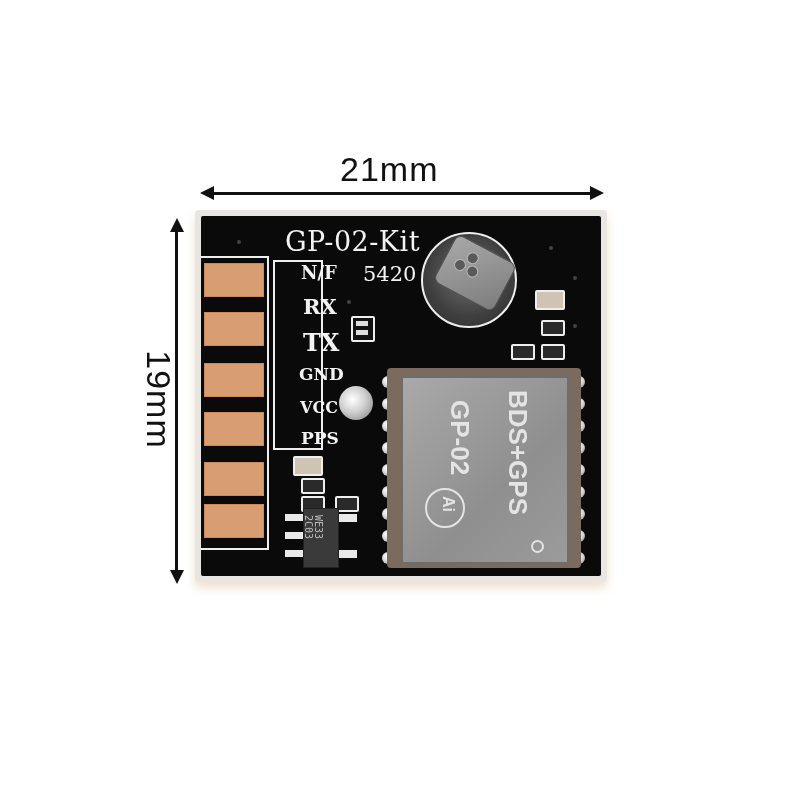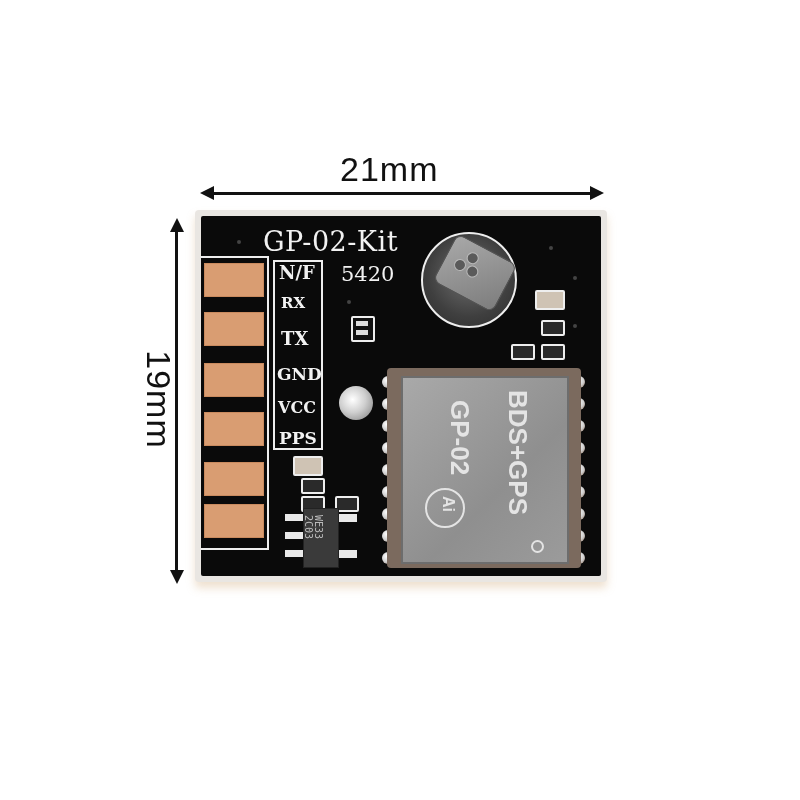--- a/index.html
+++ b/index.html
@@ -11,21 +11,21 @@
   .hline { height: 3px; background: #111; }
   .vline { width: 3px; background: #111; }
   .arrow-l { width: 0; height: 0; border-top: 7px solid transparent; border-bottom: 7px solid transparent; border-right: 14px solid #111; }
   .arrow-r { width: 0; height: 0; border-top: 7px solid transparent; border-bottom: 7px solid transparent; border-left: 14px solid #111; }
   .arrow-u { width: 0; height: 0; border-left: 7px solid transparent; border-right: 7px solid transparent; border-bottom: 14px solid #111; }
   .arrow-d { width: 0; height: 0; border-left: 7px solid transparent; border-right: 7px solid transparent; border-top: 14px solid #111; }
 
   
   .pcb-edge { background: #e9e6e2; border-radius: 4px; box-shadow: 0 6px 8px rgba(210,170,120,0.35); }
   .pcb { background: #0a0a0a; border-radius: 2px; }
-  .silk { color: #f2f2f2; font-family: "DejaVu Serif", serif; font-weight: bold; }
+  .silk { color: #f2f2f2; font-family: "DejaVu Serif", serif; font-weight: bold; margin-left: 22px; }
   .silk-mono { color: #f2f2f2; font-family: "DejaVu Sans Mono", monospace; }
   .pad { background: #d99d72; border: 1px solid #c98a5e; }
   .silk-box { border: 2px solid #eeeeee; }
   .smd { background: #d8d4cc; border: 2px solid #eee; border-radius: 2px; }
   .smd-dark { background: #2a2a2a; }
   .via { width: 4px; height: 4px; border-radius: 50%; background: #444; }
 
   
   .shield { background: linear-gradient(135deg, #a9a9a9 0%, #8f8f8f 60%, #9b9b9b 100%); border: 2px solid #6d6d6d; }
   .castel { width: 12px; height: 12px; border-radius: 50%; background: radial-gradient(circle at 40% 35%, #ffffff 0%, #cfcfcf 55%, #8a6a55 100%); }
@@ -62,22 +62,22 @@
 
   <div class="abs pad" style="left:3px; top:47px; width:58px; height:32px;"></div>
   <div class="abs pad" style="left:3px; top:96px; width:58px; height:32px;"></div>
   <div class="abs pad" style="left:3px; top:147px; width:58px; height:32px;"></div>
   <div class="abs pad" style="left:3px; top:196px; width:58px; height:32px;"></div>
   <div class="abs pad" style="left:3px; top:246px; width:58px; height:32px;"></div>
   <div class="abs pad" style="left:3px; top:288px; width:58px; height:32px;"></div>
 
   <div class="abs silk-box" style="left:72px; top:44px; width:46px; height:186px;"></div>
   <div class="abs silk" style="left:78px; top:46px; font-size:18px;">N/F</div>
-  <div class="abs silk" style="left:80px; top:78px; font-size:15px;">RX</div>
-  <div class="abs silk" style="left:80px; top:112px; font-size:18px;">TX</div>
+  <div class="abs silk" style="left:80px; top:78px; font-size:21px;">RX</div>
+  <div class="abs silk" style="left:80px; top:112px; font-size:24px;">TX</div>
   <div class="abs silk" style="left:76px; top:148px; font-size:17px;">GND</div>
   <div class="abs silk" style="left:77px; top:182px; font-size:16px;">VCC</div>
   <div class="abs silk" style="left:78px; top:212px; font-size:17px;">PPS</div>
 
   <div class="abs via" style="left:36px; top:24px;"></div>
   <div class="abs via" style="left:348px; top:30px;"></div>
   <div class="abs via" style="left:372px; top:60px;"></div>
   <div class="abs via" style="left:372px; top:108px;"></div>
   <div class="abs via" style="left:146px; top:84px;"></div>
 

